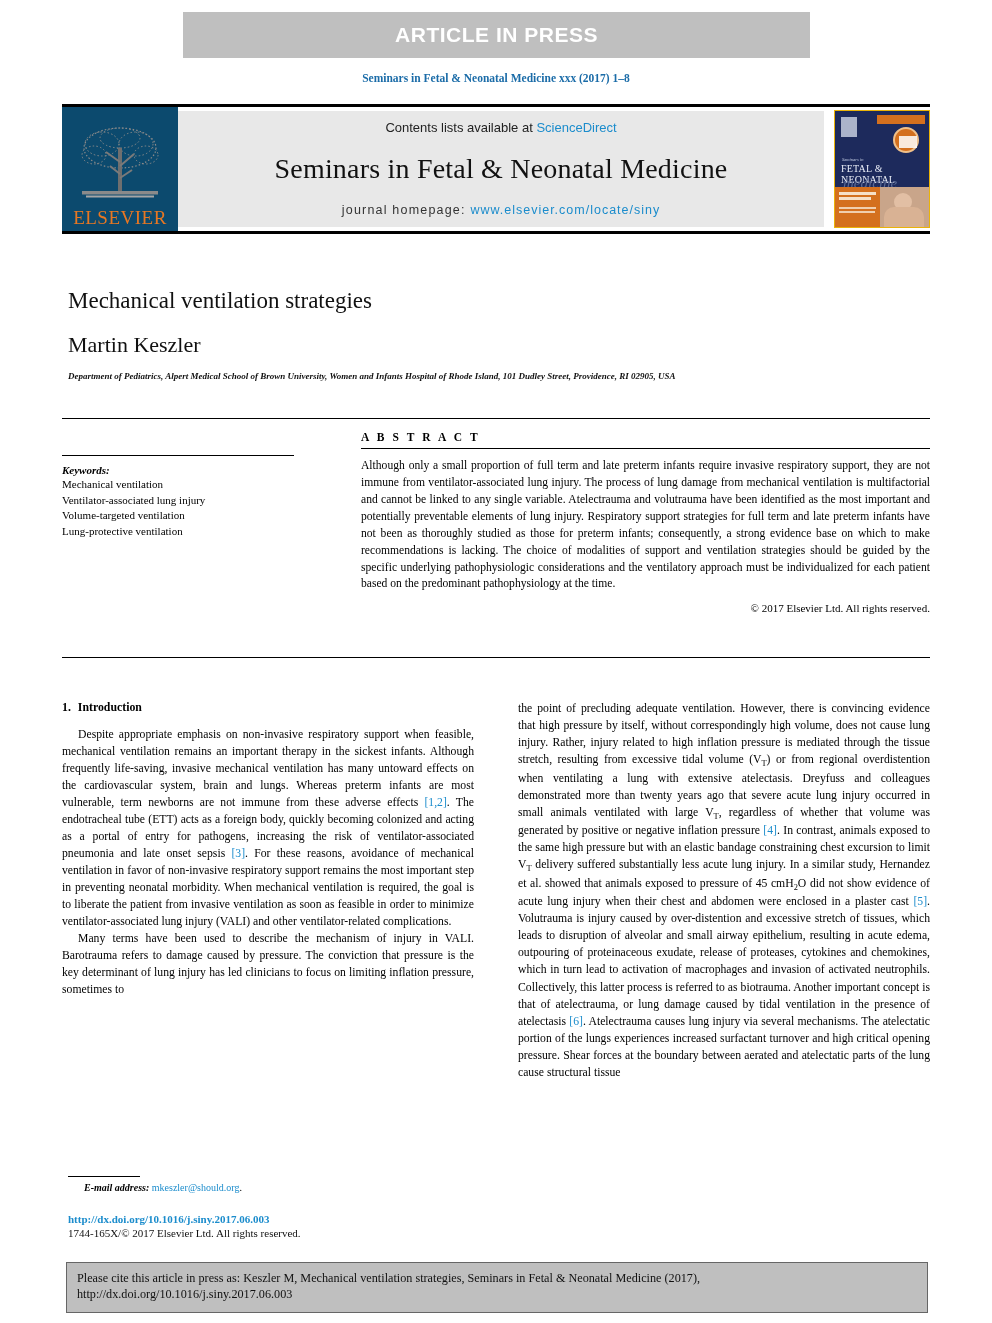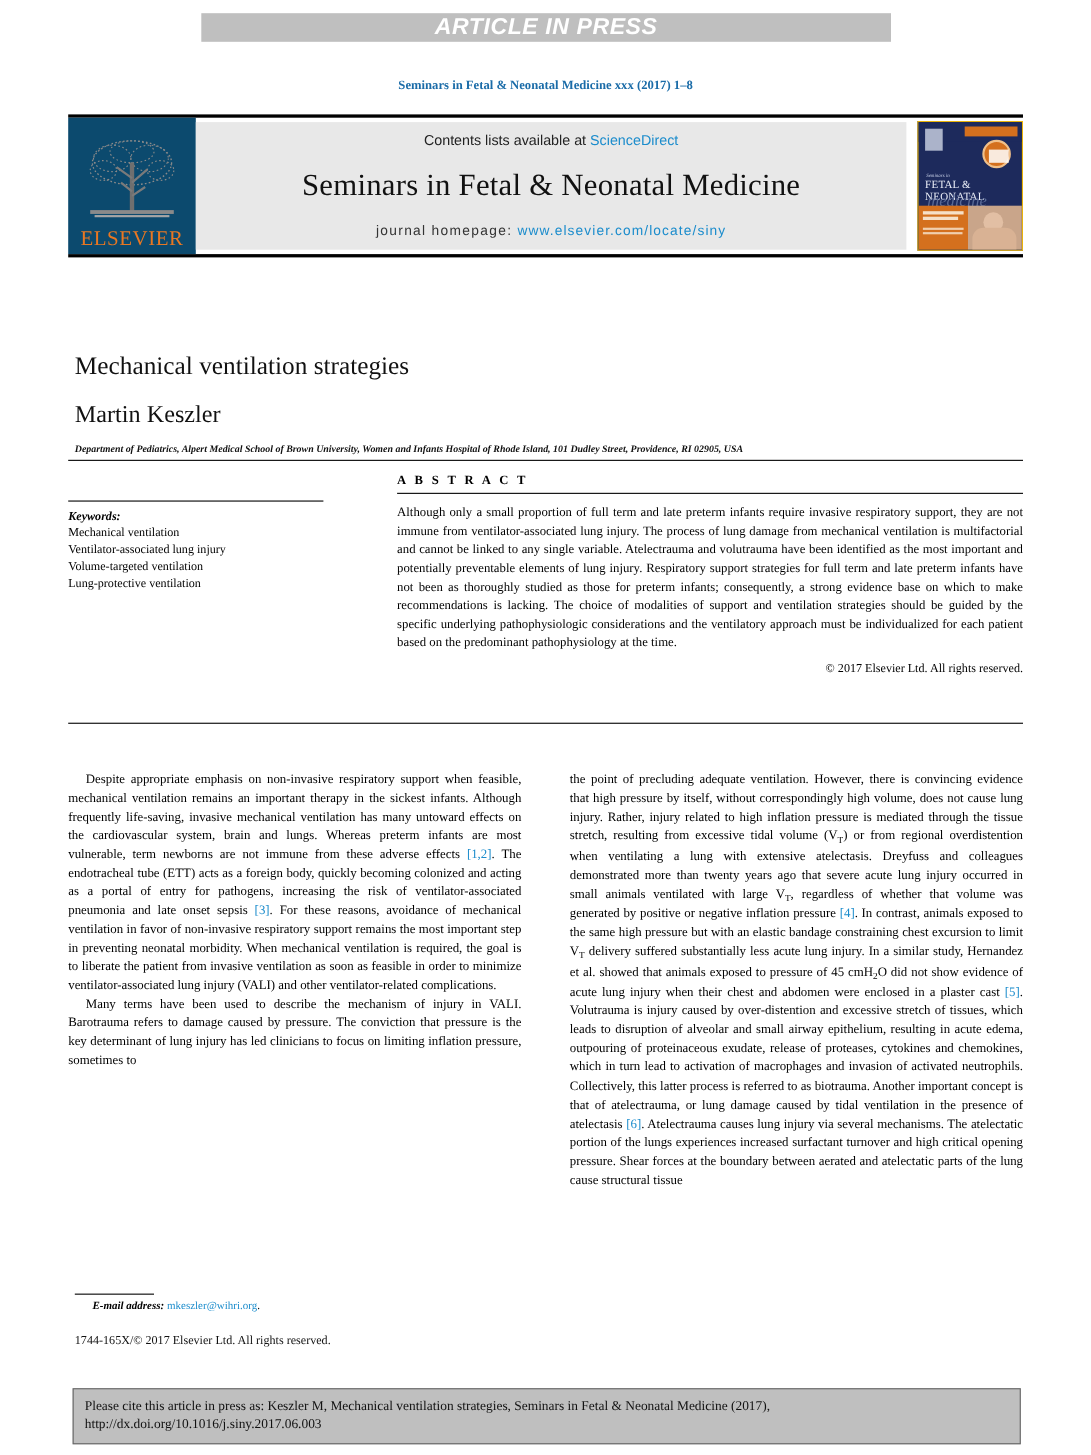--- a/index.html
+++ b/index.html
@@ -12,23 +12,23 @@
     font-family: "Liberation Serif", "DejaVu Serif", serif;
     color: #000;
     position: relative;
     overflow: hidden;
   }
 
   
   .aip-banner {
     position: absolute;
     left: 183px; top: 12px;
-    width: 627px; height: 26px;
+    width: 627px; height: 46px;
     background: #bfbfbf;
-    display: flex; align-items: center; justify-content: center; font-style: italic;
+    display: flex; align-items: center; justify-content: center;
   }
   .aip-banner .aip-text {
     color: #ffffff;
     font-family: "Liberation Sans", sans-serif;
     font-weight: bold;
     font-size: 21px;
     letter-spacing: 0.5px;
   }
 
   
@@ -119,21 +119,21 @@
   .cov-lower-left { width:48%; background:#d4701e; }
   .cov-lower-right { width:52%; background:#c9a58a; position:relative; overflow:hidden;}
   .cov-baby-head { position:absolute; left:14px; top:6px; width:18px; height:18px; border-radius:50%; background:#e2bfa4; }
   .cov-baby-body { position:absolute; left:4px; top:20px; width:40px; height:20px; border-radius:10px 10px 0 0; background:#d9b294; }
   .cov-lower-left .l1 { margin:5px 4px 0 4px; height:3px; background:#f6e0c8; }
   .cov-lower-left .l2 { margin:2px 4px 0 4px; height:3px; background:#f6e0c8; width:70%; }
   .cov-lower-left .l3 { margin:7px 4px 0 4px; height:2px; background:#f0cfae; }
   .cov-lower-left .l4 { margin:2px 4px 0 4px; height:2px; background:#f0cfae; width:80%; }
 
   
-  .title-block { position: absolute; left: 68px; top: 288px; width: 700px; margin-top: 32px; }
+  .title-block { position: absolute; left: 68px; top: 288px; width: 700px; }
   .article-title {
     font-family: "Liberation Serif", serif;
     font-size: 23px;
     font-weight: normal;
     margin: 0 0 18px 0;
     color: #111;
   }
   .author-name {
     font-family: "Liberation Serif", serif;
     font-size: 22px;
@@ -346,37 +346,41 @@
     <div class="abs-head">A B S T R A C T</div>
     <div class="abs-rule"></div>
     <p class="abs-body">Although only a small proportion of full term and late preterm infants require invasive respiratory support, they are not immune from ventilator-associated lung injury. The process of lung damage from mechanical ventilation is multifactorial and cannot be linked to any single variable. Atelectrauma and volutrauma have been identified as the most important and potentially preventable elements of lung injury. Respiratory support strategies for full term and late preterm infants have not been as thoroughly studied as those for preterm infants; consequently, a strong evidence base on which to make recommendations is lacking. The choice of modalities of support and ventilation strategies should be guided by the specific underlying pathophysiologic considerations and the ventilatory approach must be individualized for each patient based on the predominant pathophysiology at the time.</p>
     <div class="abs-copy">© 2017 Elsevier Ltd. All rights reserved.</div>
   </div>
 </div>
 
 <div class="body-cols">
 
   <div class="col">
+    <div class="sec-head">
+      <span class="num">1.</span><span>Introduction</span>
+    </div>
     <p class="para"><span>Despite appropriate emphasis on non-invasive respiratory support when feasible, mechanical ventilation remains an important therapy in the sickest infants. Although frequently life-saving, invasive mechanical ventilation has many untoward effects on the cardiovascular system, brain and lungs. Whereas preterm infants are most vulnerable, term newborns are not immune from these adverse effects </span><span class="ref">[1,2]</span><span>. The endotracheal tube (ETT) acts as a foreign body, quickly becoming colonized and acting as a portal of entry for pathogens, increasing the risk of ventilator-associated pneumonia and late onset sepsis </span><span class="ref">[3]</span><span>. For these reasons, avoidance of mechanical ventilation in favor of non-invasive respiratory support remains the most important step in preventing neonatal morbidity. When mechanical ventilation is required, the goal is to liberate the patient from invasive ventilation as soon as feasible in order to minimize ventilator-associated lung injury (VALI) and other ventilator-related complications.</span></p>
 
     <p class="para">Many terms have been used to describe the mechanism of injury in VALI. Barotrauma refers to damage caused by pressure. The conviction that pressure is the key determinant of lung injury has led clinicians to focus on limiting inflation pressure, sometimes to</p>
   </div>
 
   <div class="col">
     <p class="para noindent"><span>the point of precluding adequate ventilation. However, there is convincing evidence that high pressure by itself, without correspondingly high volume, does not cause lung injury. Rather, injury related to high inflation pressure is mediated through the tissue stretch, resulting from excessive tidal volume (V</span><sub>T</sub><span>) or from regional overdistention when ventilating a lung with extensive atelectasis. Dreyfuss and colleagues demonstrated more than twenty years ago that severe acute lung injury occurred in small animals ventilated with large V</span><sub>T</sub><span>, regardless of whether that volume was generated by positive or negative inflation pressure </span><span class="ref">[4]</span><span>. In contrast, animals exposed to the same high pressure but with an elastic bandage constraining chest excursion to limit V</span><sub>T</sub><span> delivery suffered substantially less acute lung injury. In a similar study, Hernandez et al. showed that animals exposed to pressure of 45 cmH</span><sub>2</sub><span>O did not show evidence of acute lung injury when their chest and abdomen were enclosed in a plaster cast </span><span class="ref">[5]</span><span>. Volutrauma is injury caused by over-distention and excessive stretch of tissues, which leads to disruption of alveolar and small airway epithelium, resulting in acute edema, outpouring of proteinaceous exudate, release of proteases, cytokines and chemokines, which in turn lead to activation of macrophages and invasion of activated neutrophils. Collectively, this latter process is referred to as biotrauma. Another important concept is that of atelectrauma, or lung damage caused by tidal ventilation in the presence of atelectasis </span><span class="ref">[6]</span><span>. Atelectrauma causes lung injury via several mechanisms. The atelectatic portion of the lungs experiences increased surfactant turnover and high critical opening pressure. Shear forces at the boundary between aerated and atelectatic parts of the lung cause structural tissue</span></p>
   </div>
 </div>
 
 <div class="footnote-block">
   <div class="fn-rule"></div>
   <div class="fn-email">
     <span class="lbl">E-mail address:</span>
-    <span class="addr">mkeszler@wihri.org</span><span>.</span>
+    <span class="addr">mkeszler@should.org</span><span>.</span>
   </div>
 </div>
 
 <div class="doi-block">
+  <div class="doi-link">http://dx.doi.org/10.1016/j.siny.2017.06.003</div>
   <div class="issn-line">1744-165X/© 2017 Elsevier Ltd. All rights reserved.</div>
 </div>
 
 <div class="cite-box">
   <div class="cite-text">Please cite this article in press as: Keszler M, Mechanical ventilation strategies, Seminars in Fetal &amp; Neonatal Medicine (2017), http://dx.doi.org/10.1016/j.siny.2017.06.003</div>
 </div>
 
 </body></html>

